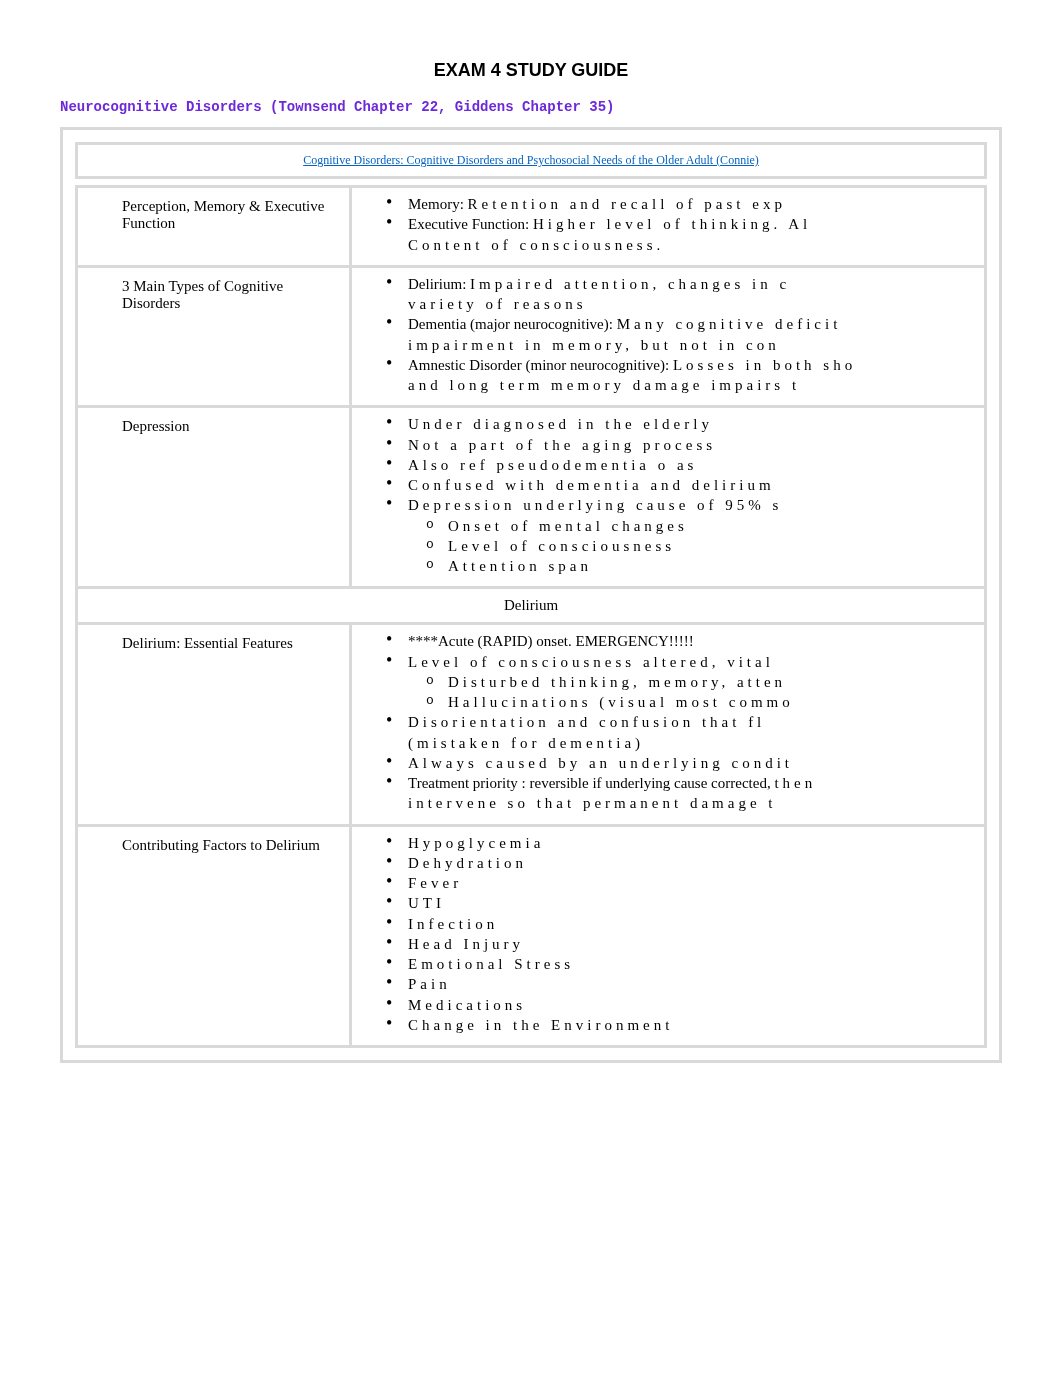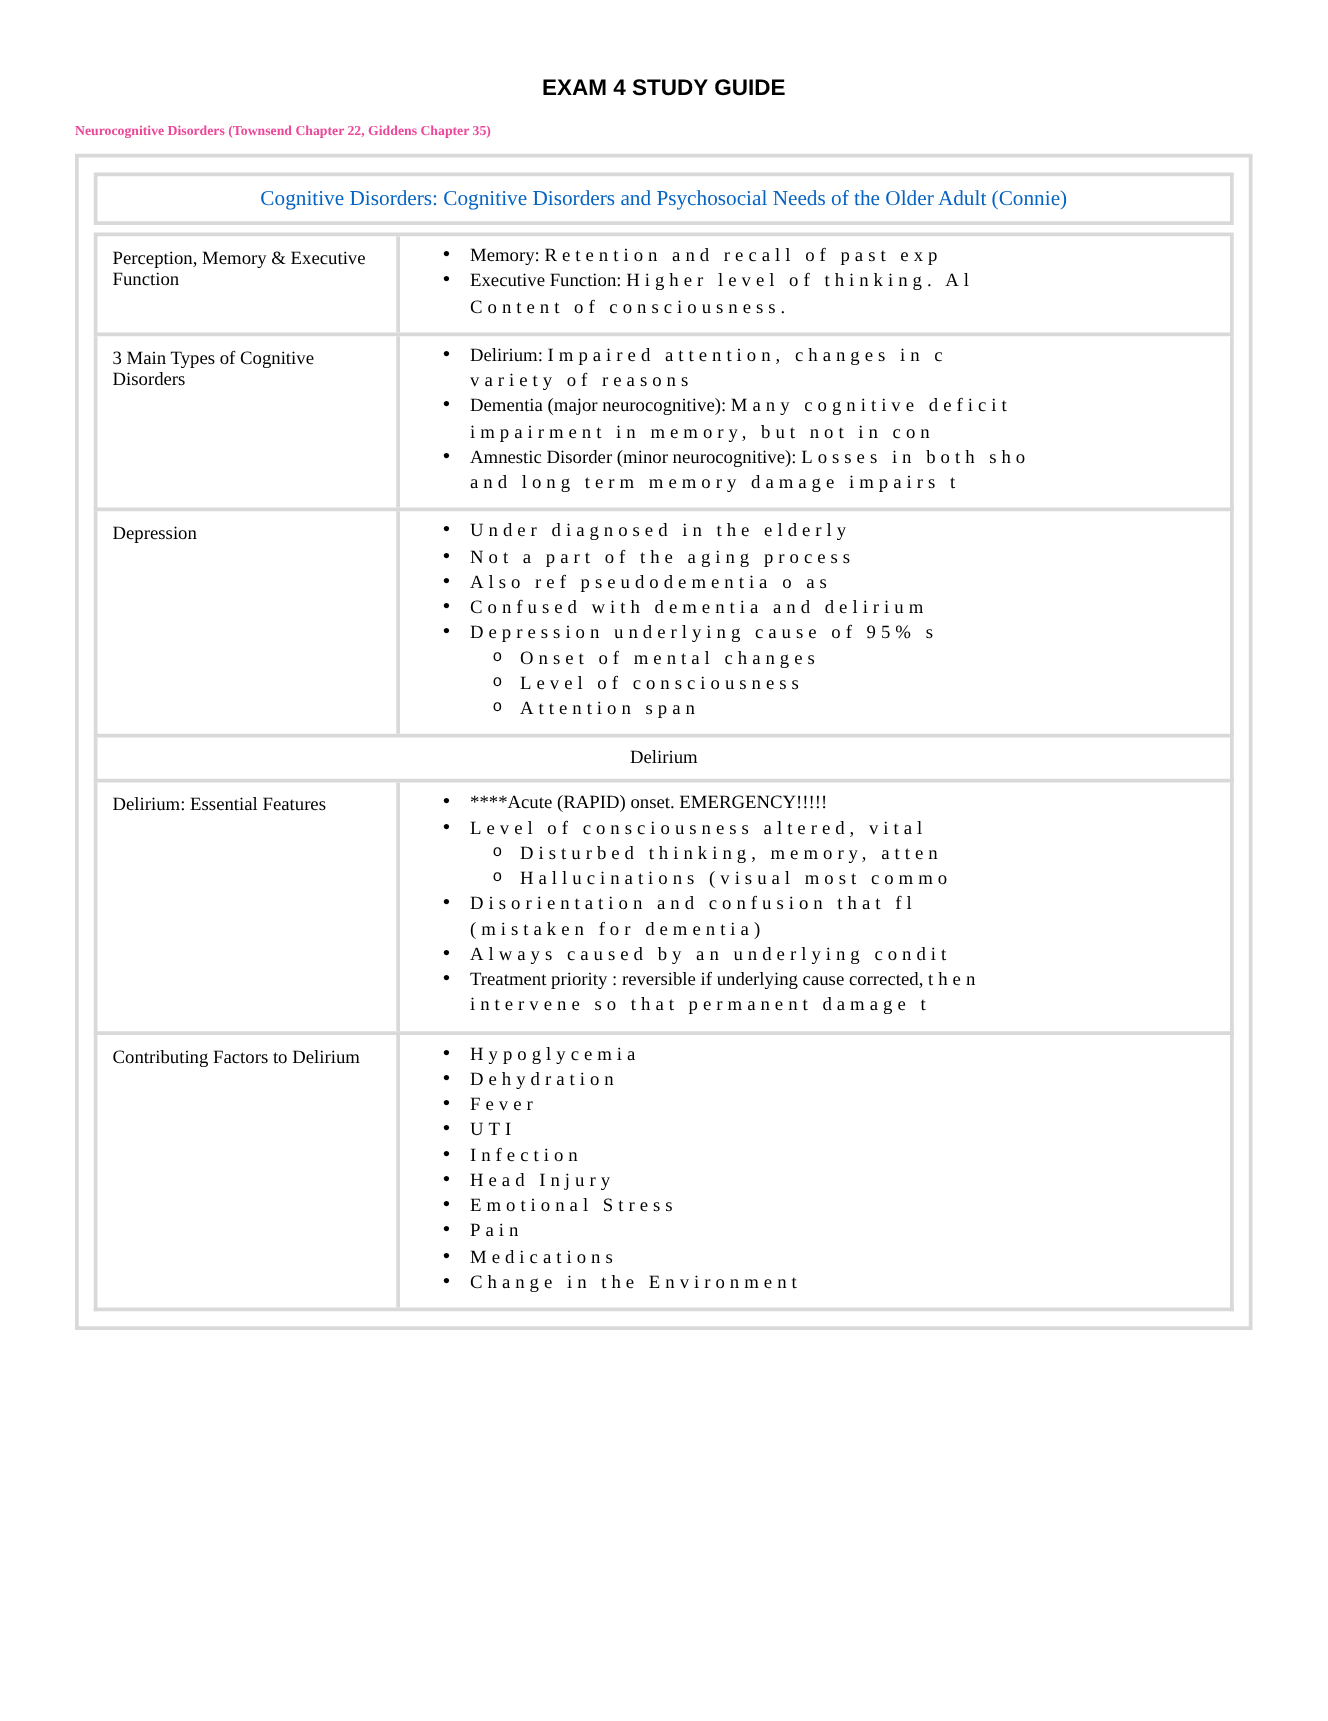--- a/index.html
+++ b/index.html
@@ -12,42 +12,44 @@
     box-sizing: border-box;
   }
   .page-title {
     text-align: center;
     font-family: -apple-system, "Segoe UI", Arial, sans-serif;
     font-weight: 700;
     font-size: 18px;
     margin: 20px 0 18px 0;
   }
   .section-heading {
-    font-family: Liberation Serif, serif;
+    font-family: Liberation Mono, monospace;
     font-weight: 700;
-    font-size: 11px;
-    color: #ec4899;
+    font-size: 14px;
+    color: #6d28d9;
     margin: 8px 0 12px 0;
   }
   .outer-box {
     border: 3px solid #d9d9d9;
     padding: 12px;
     background: #fff;
   }
   .inner-header {
     border: 3px solid #d9d9d9;
     padding: 8px 12px;
     text-align: center;
-    font-size: 17px;
+    font-size: 12px;
     color: #0563c1;
+    text-decoration: underline;
   }
   .row {
     display: flex;
     border: 3px solid #d9d9d9;
     border-top: none;
+    padding-left: 32px;
   }
   .row.first { border-top: 3px solid #d9d9d9; margin-top: 6px; }
   .row + .row { margin-top: 0; }
   .cell-left {
     width: 215px;
     flex-shrink: 0;
     border-right: 3px solid #d9d9d9;
     padding: 10px 12px;
     font-size: 15px;
   }

